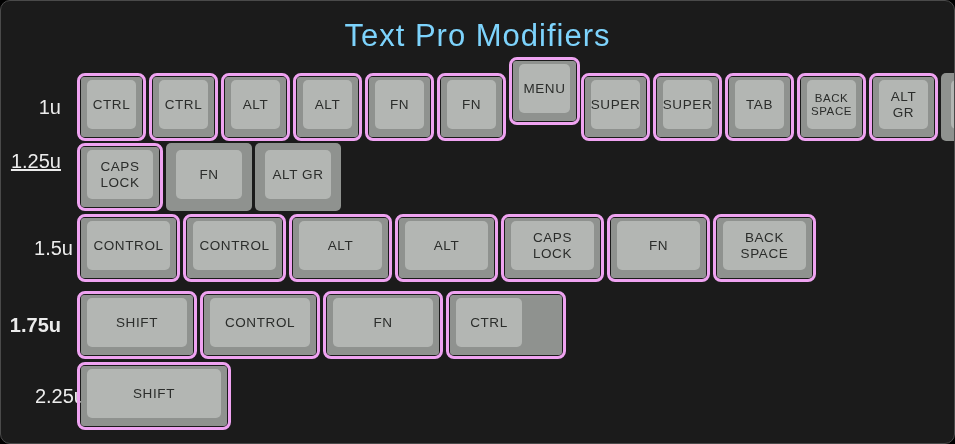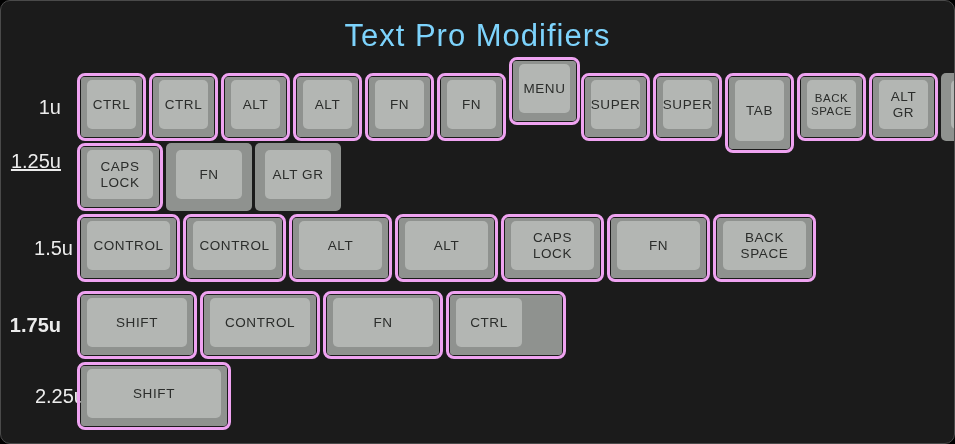--- a/index.html
+++ b/index.html
@@ -108,21 +108,21 @@
         <div class="top">
           <span class="legend">SUPER</span>
         </div>
       </div>
       <div class="key selected" style="left: 652px; top: 72px; width: 69px; height: 68px;">
         <div class="base"></div>
         <div class="top">
           <span class="legend">SUPER</span>
         </div>
       </div>
-      <div class="key selected" style="left: 724px; top: 72px; width: 69px; height: 80px;">
+      <div class="key selected" style="left: 724px; top: 72px; width: 69px; height: 68px;">
         <div class="base"></div>
         <div class="top">
           <span class="legend">TAB</span>
         </div>
       </div>
       <div class="key selected small" style="left: 796px; top: 72px; width: 69px; height: 68px;">
         <div class="base"></div>
         <div class="top">
           <span class="legend">BACK
 SPACE</span>

